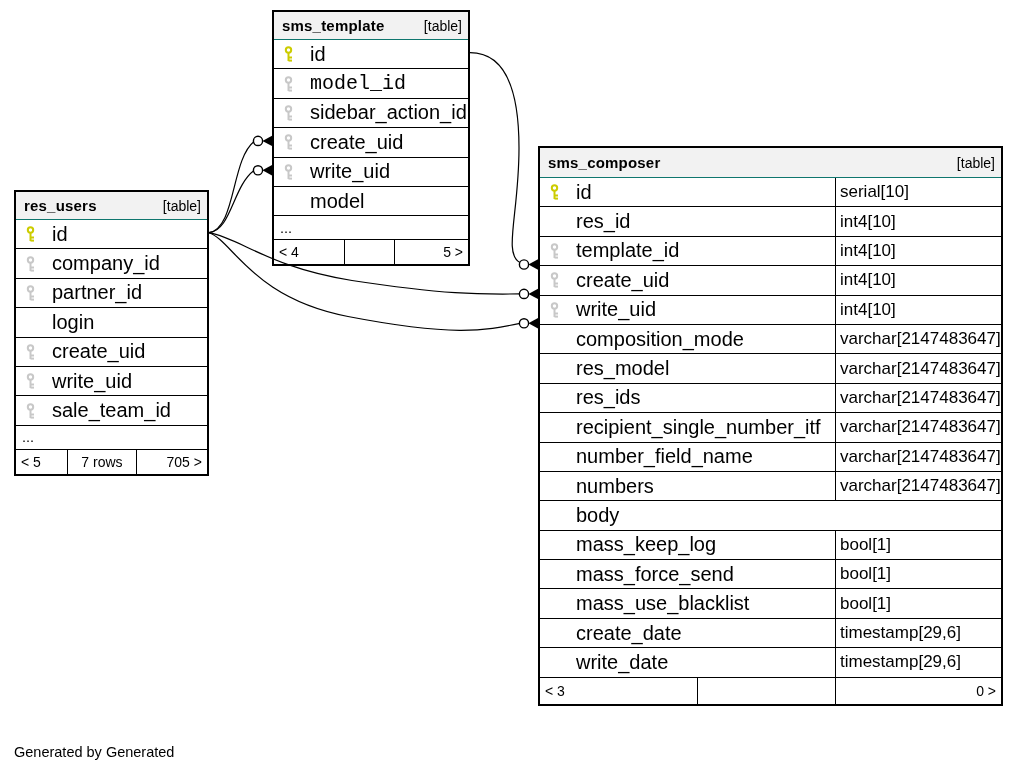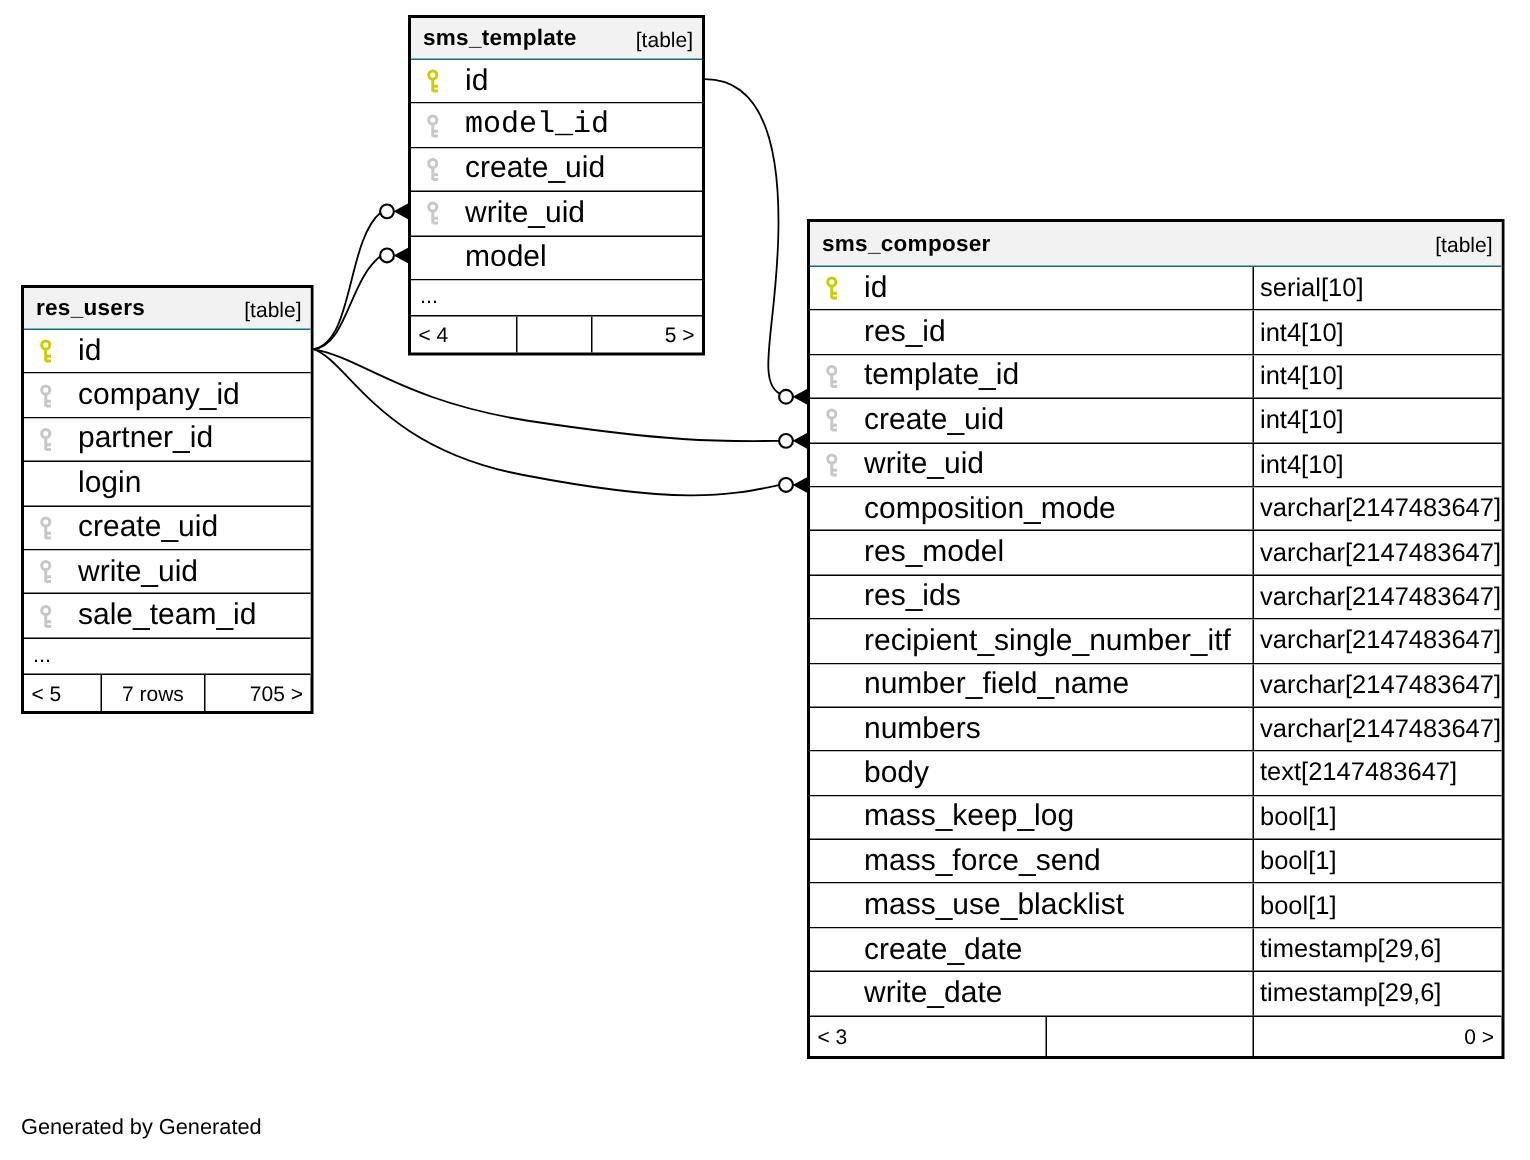--- a/index.html
+++ b/index.html
@@ -96,20 +96,31 @@
       </div>
       <div class="trow" style="height: 29.4px;">
         <span class="kicon">
           <svg width="11" height="16" viewBox="0 0 11 16">
             <circle cx="5.5" cy="4" r="2.7" fill="none" stroke="#c8c8c8" stroke-width="2"></circle>
             <line x1="5.5" y1="6.7" x2="5.5" y2="15" stroke="#c8c8c8" stroke-width="2"></line>
             <line x1="5.5" y1="11.5" x2="9" y2="11.5" stroke="#c8c8c8" stroke-width="2"></line>
             <line x1="5.5" y1="14.6" x2="9" y2="14.6" stroke="#c8c8c8" stroke-width="2"></line>
           </svg>
         </span>
+        <span class="cname">sidebar_action_id</span>
+      </div>
+      <div class="trow" style="height: 29.4px;">
+        <span class="kicon">
+          <svg width="11" height="16" viewBox="0 0 11 16">
+            <circle cx="5.5" cy="4" r="2.7" fill="none" stroke="#c8c8c8" stroke-width="2"></circle>
+            <line x1="5.5" y1="6.7" x2="5.5" y2="15" stroke="#c8c8c8" stroke-width="2"></line>
+            <line x1="5.5" y1="11.5" x2="9" y2="11.5" stroke="#c8c8c8" stroke-width="2"></line>
+            <line x1="5.5" y1="14.6" x2="9" y2="14.6" stroke="#c8c8c8" stroke-width="2"></line>
+          </svg>
+        </span>
         <span class="cname">create_uid</span>
       </div>
       <div class="trow" style="height: 29.4px;">
         <span class="kicon">
           <svg width="11" height="16" viewBox="0 0 11 16">
             <circle cx="5.5" cy="4" r="2.7" fill="none" stroke="#c8c8c8" stroke-width="2"></circle>
             <line x1="5.5" y1="6.7" x2="5.5" y2="15" stroke="#c8c8c8" stroke-width="2"></line>
             <line x1="5.5" y1="11.5" x2="9" y2="11.5" stroke="#c8c8c8" stroke-width="2"></line>
             <line x1="5.5" y1="14.6" x2="9" y2="14.6" stroke="#c8c8c8" stroke-width="2"></line>
           </svg>
@@ -297,21 +308,20 @@
         <span class="typecell" style="left: 295px;">varchar[2147483647]</span>
       </div>
       <div class="trow" style="height: 29.4px;">
         <span class="kicon"></span>
         <span class="cname">numbers</span>
         <span class="typecell" style="left: 295px;">varchar[2147483647]</span>
       </div>
       <div class="trow" style="height: 29.4px;">
         <span class="kicon"></span>
         <span class="cname">body</span>
-        <span class="typecell" style="left: 295px;">text[2147483647]</span>
       </div>
       <div class="trow" style="height: 29.4px;">
         <span class="kicon"></span>
         <span class="cname">mass_keep_log</span>
         <span class="typecell" style="left: 295px;">bool[1]</span>
       </div>
       <div class="trow" style="height: 29.4px;">
         <span class="kicon"></span>
         <span class="cname">mass_force_send</span>
         <span class="typecell" style="left: 295px;">bool[1]</span>

